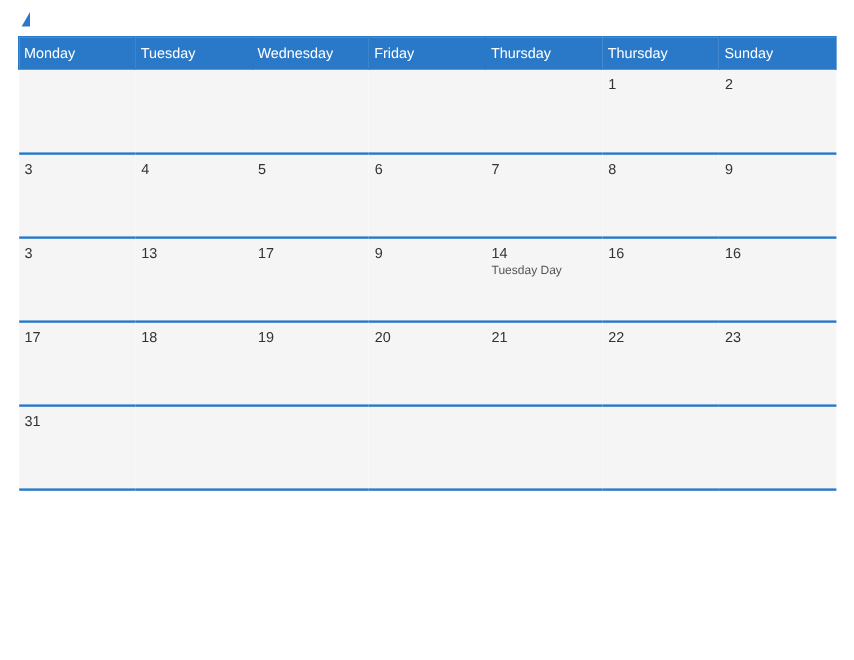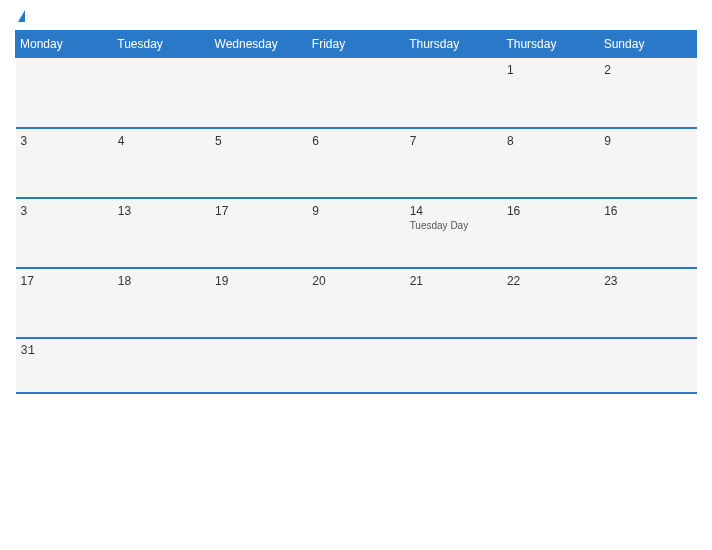--- a/index.html
+++ b/index.html
@@ -95,22 +95,21 @@
       color: #333;
       display: block;
       margin-bottom: 2px;
     }
     .event-label {
       font-size: 10px;
       color: #555;
       display: block;
     }
     .last-row td {
-      height: 55px;
-      font-family: Liberation Mono, monospace;
+      height: 70px;
     }
     .logo-row {
       display: flex;
       align-items: center;
       gap: 1px;
     }
   </style>
 </head>
 <body>
 

